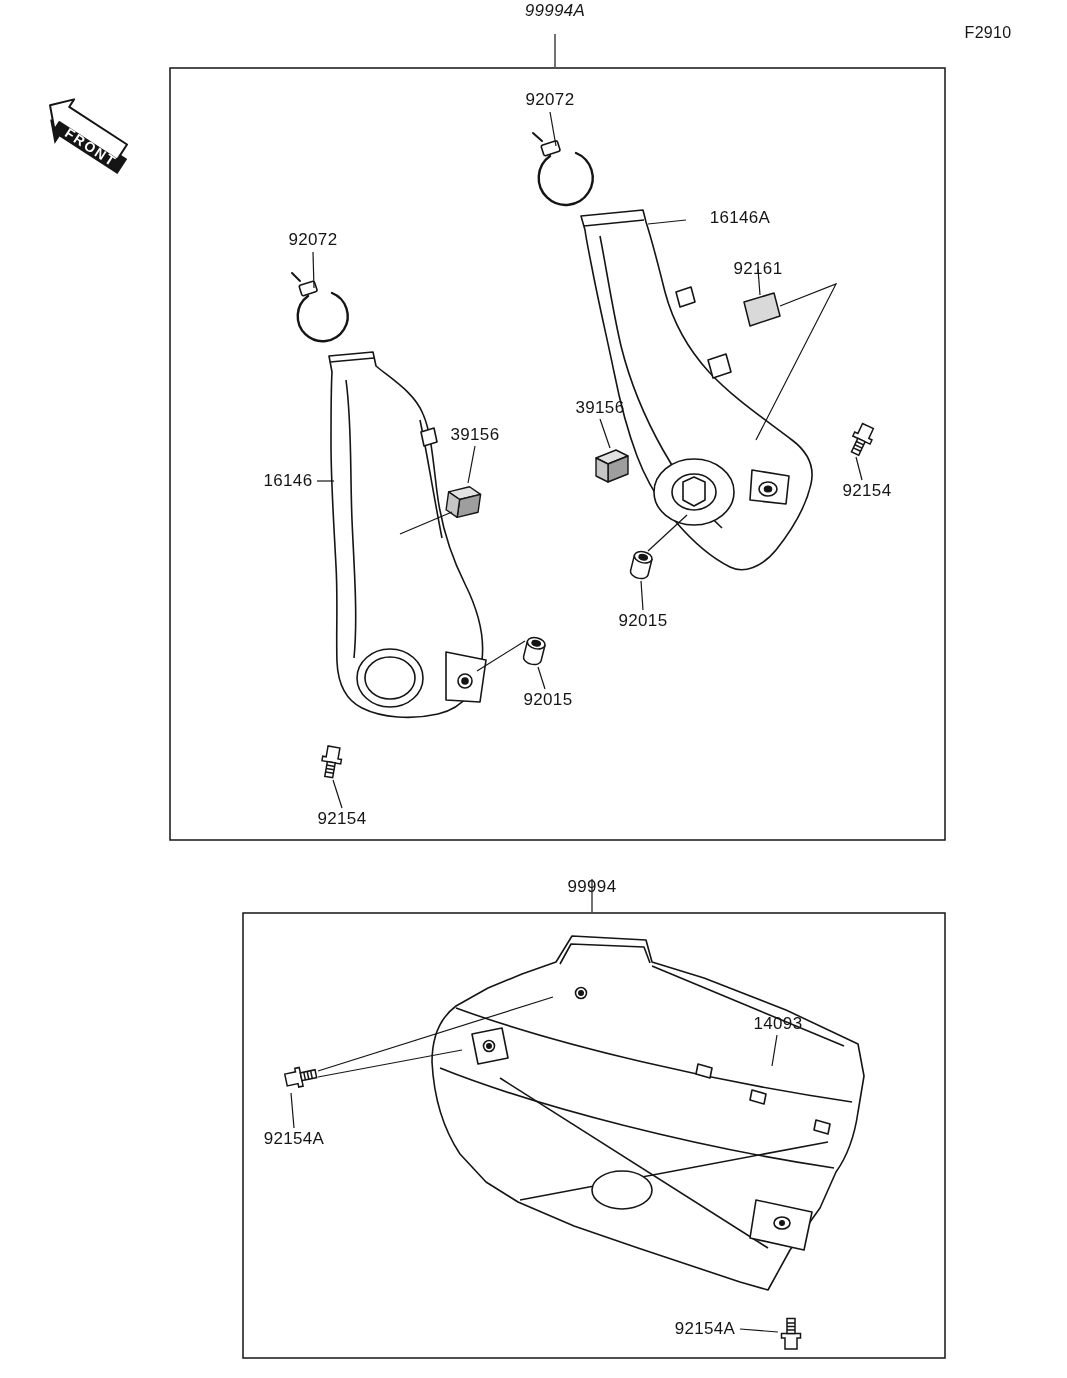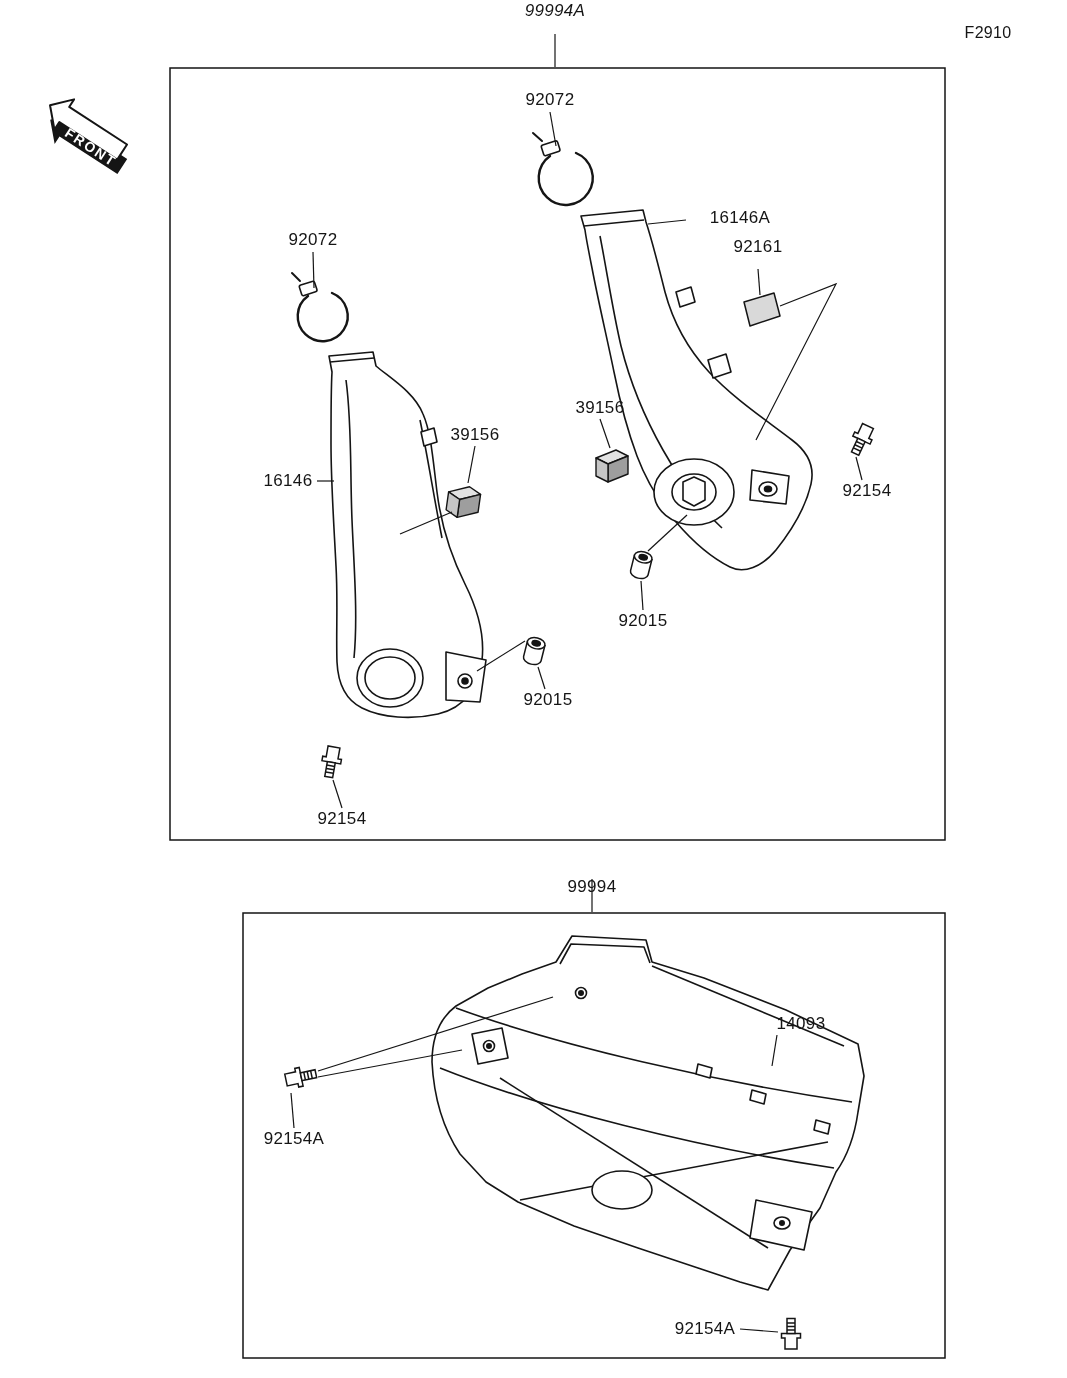--- a/index.html
+++ b/index.html
@@ -165,27 +165,27 @@
       </g>
       <polygon points="0,11 17,-7 17,2 86,2 86,20 17,20 17,29" fill="#ffffff" stroke="#151515" stroke-width="2" stroke-linejoin="round"></polygon>
       <text x="28" y="29" font-size="14" font-weight="bold" letter-spacing="2" fill="#ffffff">FRONT</text>
     </g>
   </svg>
 
   <div class="lbl" style="left:555px; top:11px;font-style:italic;">99994A</div>
   <div class="lbl code-lbl" style="left:988px; top:33px;">F2910</div>
   <div class="lbl" style="left:550px; top:100px;">92072</div>
   <div class="lbl" style="left:740px; top:218px;">16146A</div>
-  <div class="lbl" style="left:758px; top:247px;">92161</div>
+  <div class="lbl" style="left:758px; top:269px;">92161</div>
   <div class="lbl" style="left:313px; top:240px;">92072</div>
   <div class="lbl" style="left:600px; top:408px;">39156</div>
   <div class="lbl" style="left:475px; top:435px;">39156</div>
   <div class="lbl" style="left:288px; top:481px;">16146</div>
   <div class="lbl" style="left:867px; top:491px;">92154</div>
   <div class="lbl" style="left:643px; top:621px;">92015</div>
   <div class="lbl" style="left:548px; top:700px;">92015</div>
   <div class="lbl" style="left:342px; top:819px;">92154</div>
   <div class="lbl" style="left:592px; top:867px;margin-top:20px;">99994</div>
-  <div class="lbl" style="left:778px; top:1024px;margin-left:23px;">14093</div>
+  <div class="lbl" style="left:778px; top:1024px;">14093</div>
   <div class="lbl" style="left:294px; top:1139px;">92154A</div>
   <div class="lbl" style="left:705px; top:1329px;">92154A</div>
 
 </div>
 
 </body></html>

